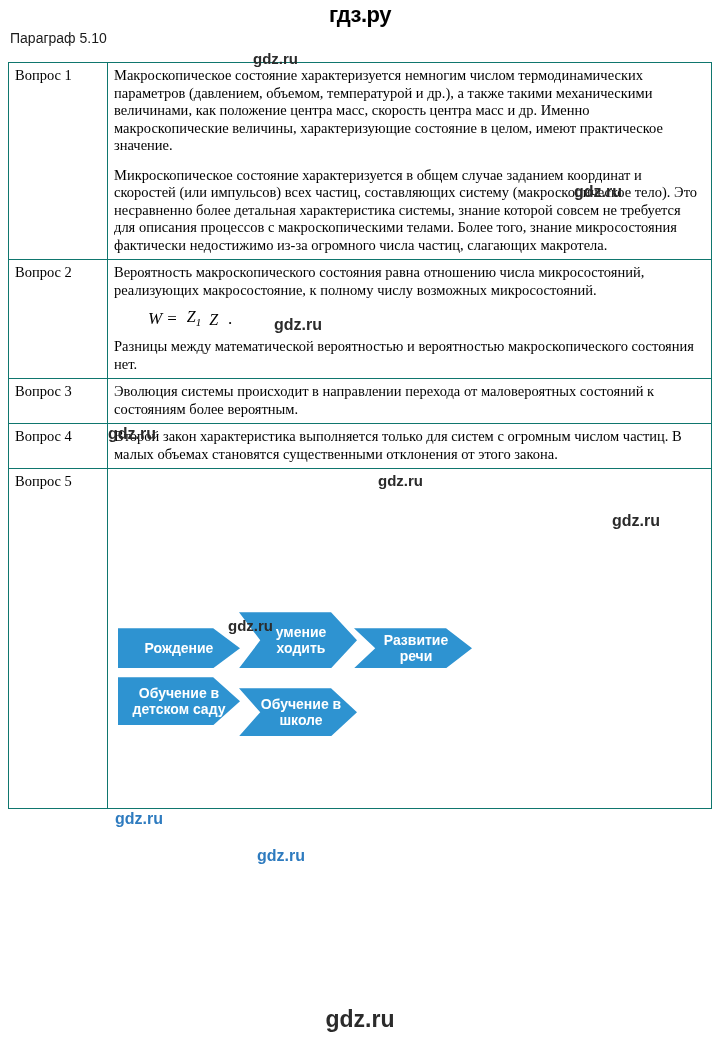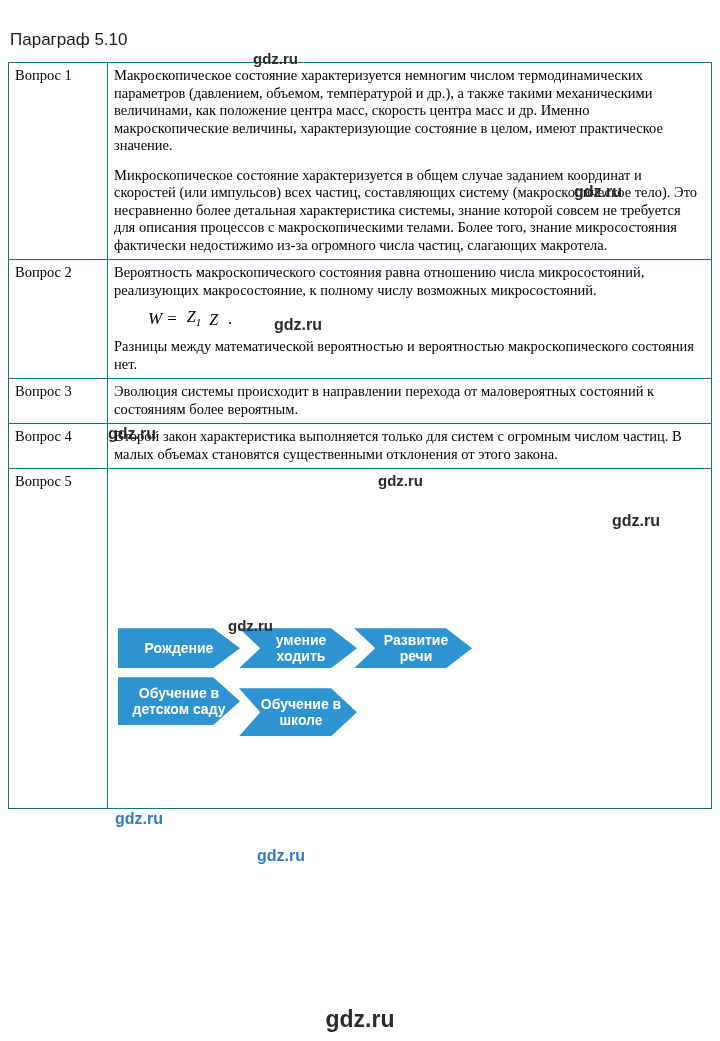--- a/index.html
+++ b/index.html
@@ -31,21 +31,21 @@
     font-weight: bold;
     font-size: 22px;
     letter-spacing: -0.5px;
   }
   
   .para-title {
     position: absolute;
     top: 30px;
     left: 10px;
     font-family: "Liberation Sans", sans-serif;
-    font-size: 17px;
+    font-size: 14px;
     color: #1a1a1a;
   }
   
   table.qa {
     position: absolute;
     top: 62px;
     left: 8px;
     width: 704px;
     border-collapse: collapse;
     table-layout: fixed;
@@ -147,20 +147,23 @@
     font-weight: bold;
     font-size: 23px;
     color: #2b2b2b;
   }
 </style>
 </head>
 <body>
 
 <div class="page">
 
+  <div class="top-logo">
+    <span>гдз.ру</span>
+  </div>
 
   <div class="para-title">Параграф 5.10</div>
 
   <table class="qa">
     <tbody>
       <tr>
         <td class="qcell">Вопрос 1</td>
         <td>
           <p>Макроскопическое состояние характеризуется немногим числом термодинамических параметров (давлением, объемом, температурой и др.), а также такими механическими величинами, как положение центра масс, скорость центра масс и др. Именно макроскопические величины, характеризующие состояние в целом, имеют практическое значение.</p>
           <p>Микроскопическое состояние характеризуется в общем случае заданием координат и скоростей (или импульсов) всех частиц, составляющих систему (макроскопическое тело). Это несравненно более детальная характеристика системы, знание которой совсем не требуется для описания процессов с макроскопическими телами. Более того, знание микросостояния фактически недостижимо из-за огромного числа частиц, слагающих макротела.</p>
@@ -199,21 +202,21 @@
         </td>
       </tr>
 
       <tr>
         <td class="qcell">Вопрос 5</td>
         <td>
           <div class="diagram">
             <div class="chev first" style="left:4px;  top:155px; width:122px; height:40px;">
               <span>Рождение</span>
             </div>
-            <div class="chev" style="left:125px; top:155px; width:118px; height:40px;">
+            <div class="chev" style="left:125px; top:139px; width:118px; height:56px;">
               <span>умение ходить</span>
             </div>
             <div class="chev" style="left:240px; top:155px; width:118px; height:40px;">
               <span>Развитие речи</span>
             </div>
             <div class="chev first" style="left:4px;  top:204px; width:122px; height:48px;">
               <span>Обучение в детском саду</span>
             </div>
             <div class="chev" style="left:125px; top:215px; width:118px; height:48px;">
               <span>Обучение в школе</span>

